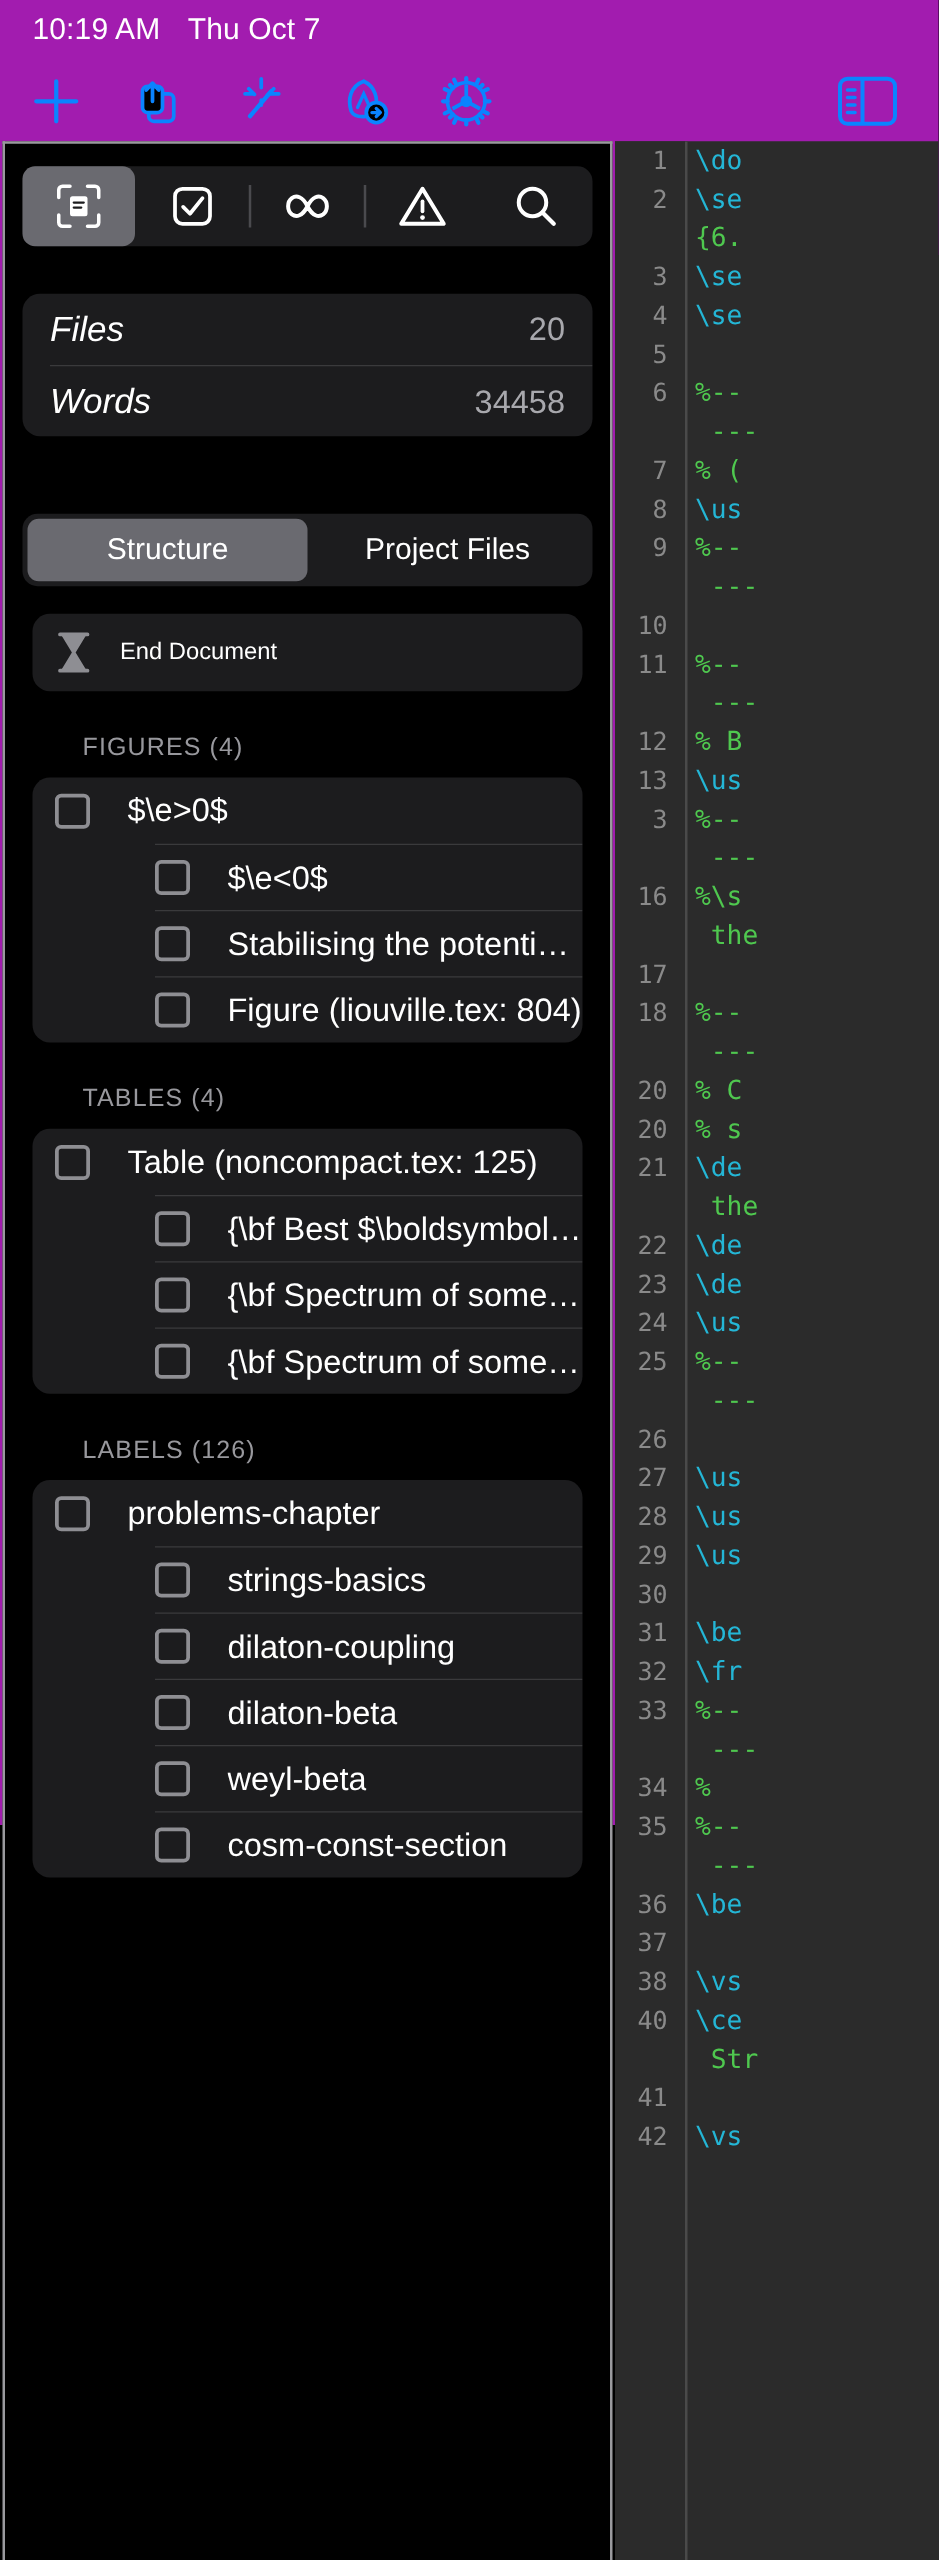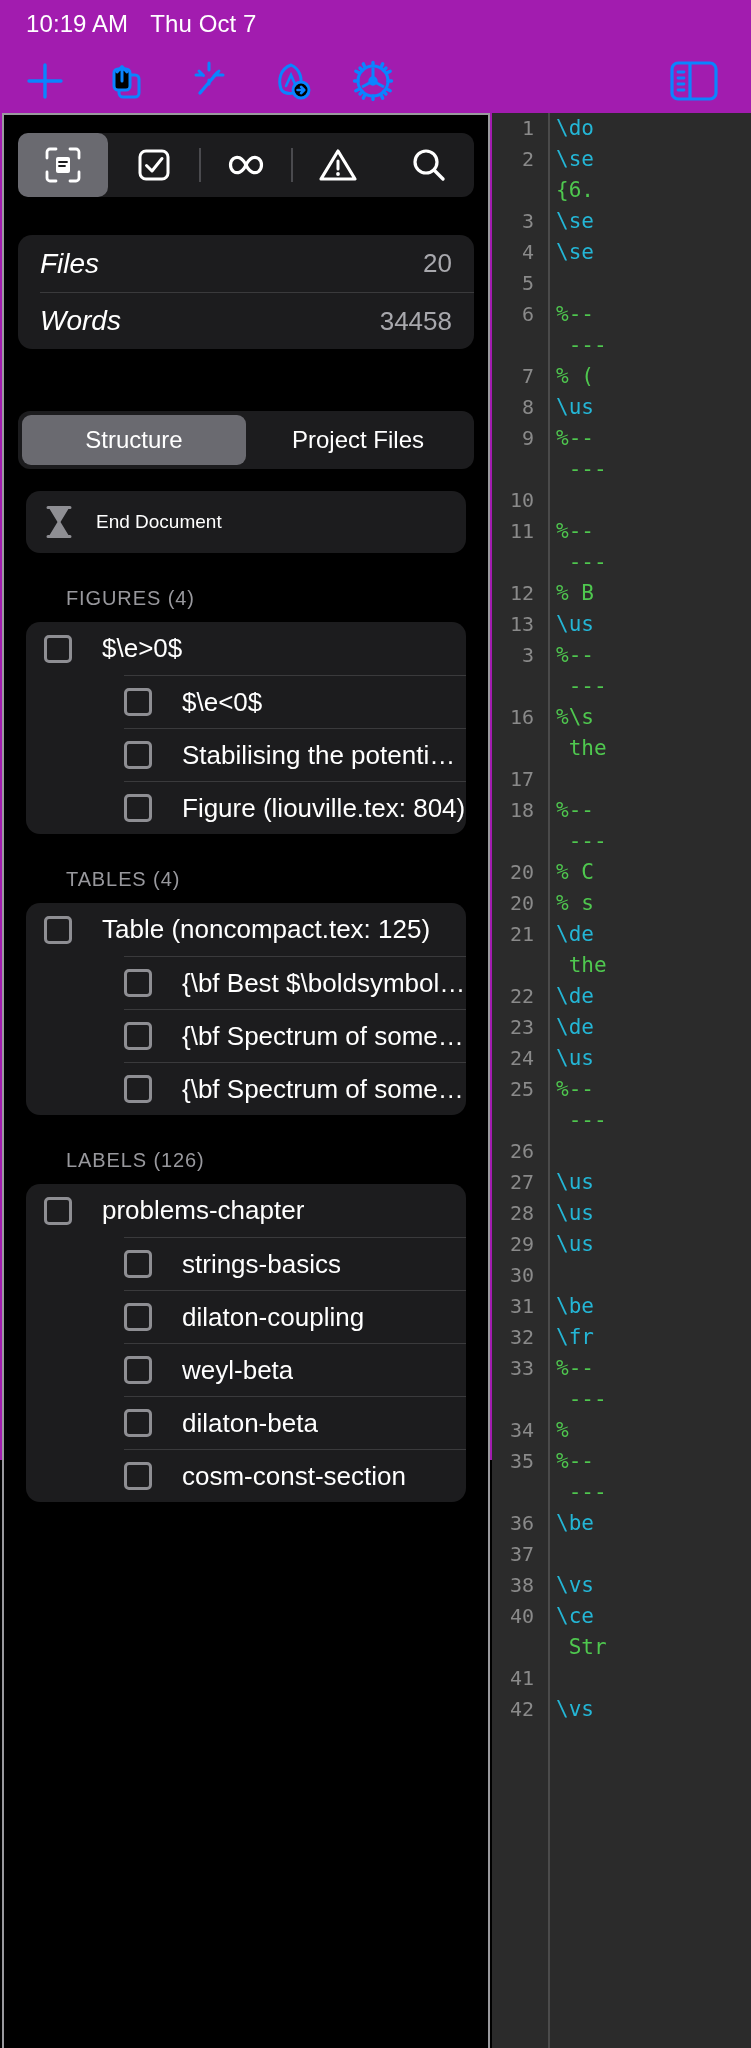--- a/index.html
+++ b/index.html
@@ -344,27 +344,27 @@
       </div>
       <div class="row">
         <div class="rowinner">
           <div class="checkbox"></div>
           <span class="rowlabel">dilaton-coupling</span>
         </div>
       </div>
       <div class="row">
         <div class="rowinner">
           <div class="checkbox"></div>
+          <span class="rowlabel">dilaton-beta</span>
+        </div>
+      </div>
+      <div class="row">
+        <div class="rowinner">
+          <div class="checkbox"></div>
           <span class="rowlabel">weyl-beta</span>
-        </div>
-      </div>
-      <div class="row">
-        <div class="rowinner">
-          <div class="checkbox"></div>
-          <span class="rowlabel">dilaton-beta</span>
         </div>
       </div>
       <div class="row">
         <div class="rowinner">
           <div class="checkbox"></div>
           <span class="rowlabel">cosm-const-section</span>
         </div>
       </div>
     </div>
 

